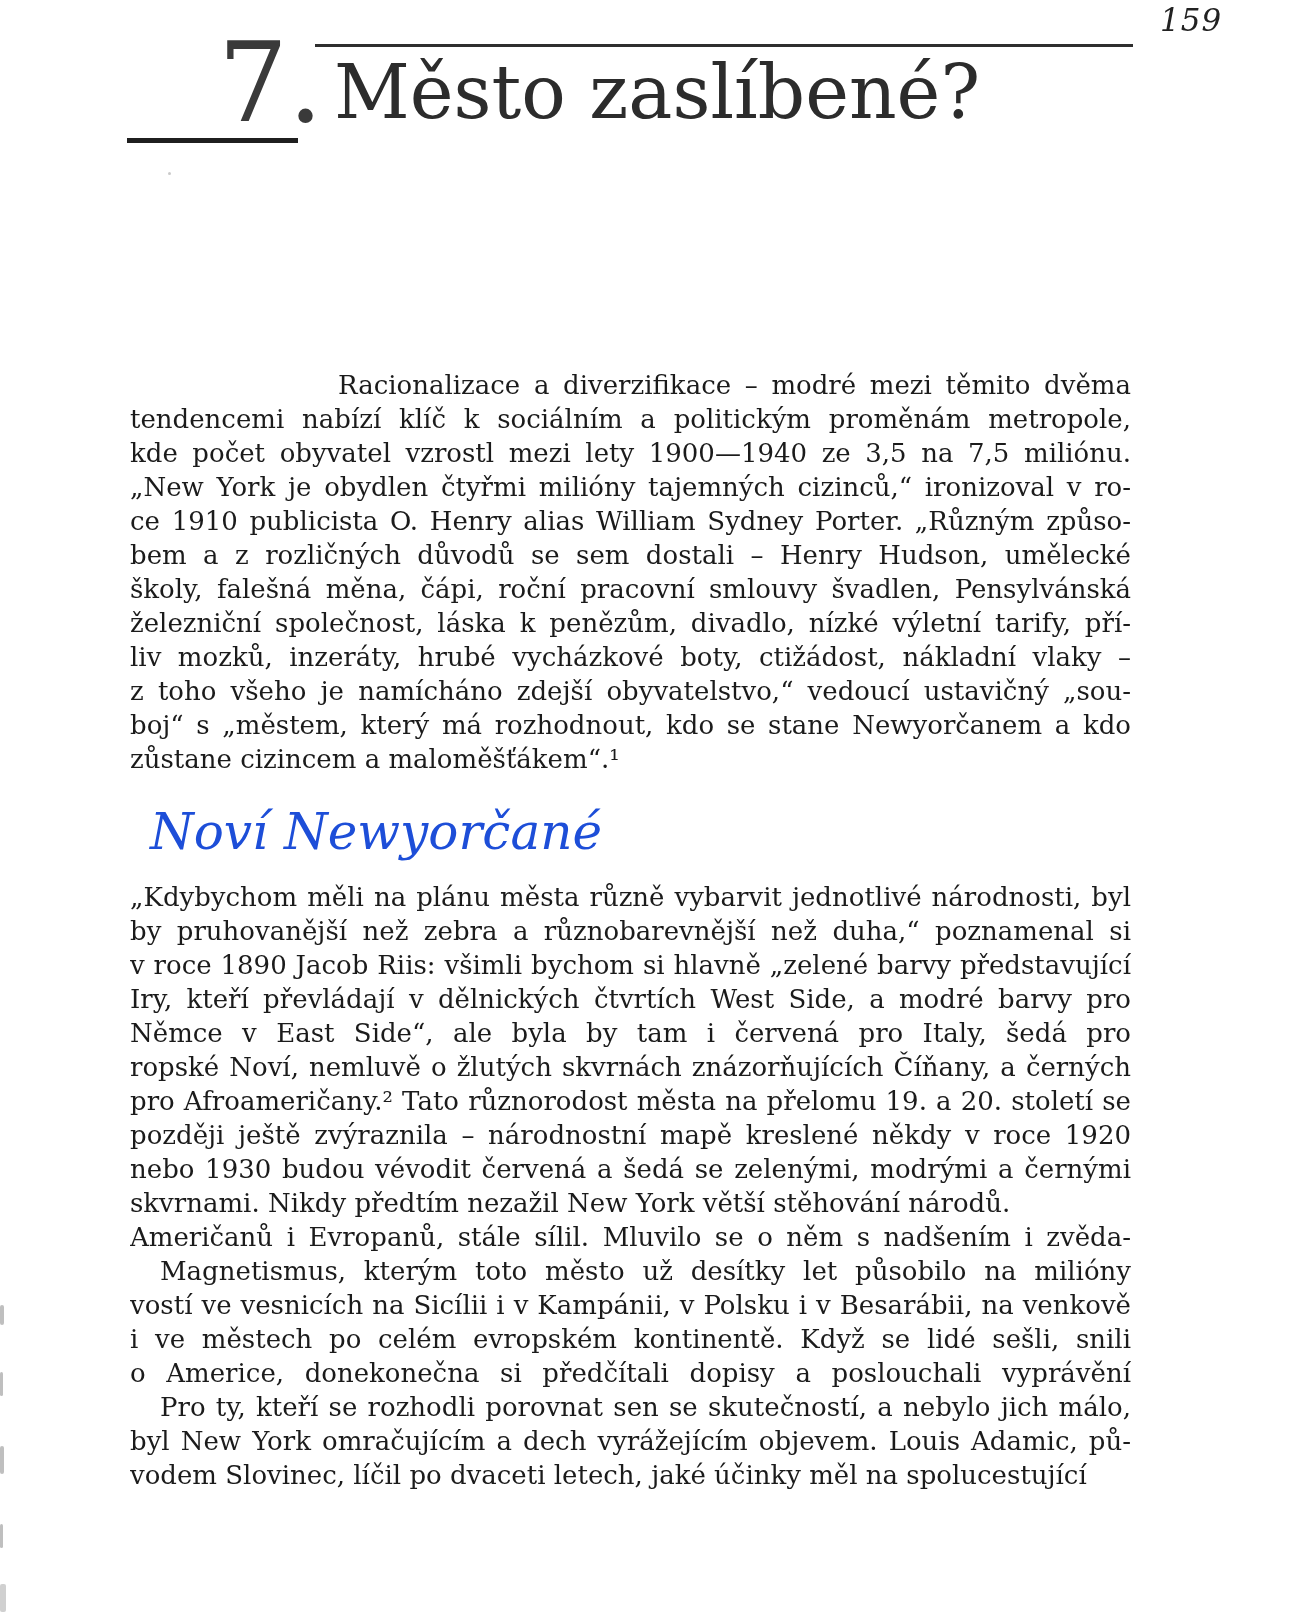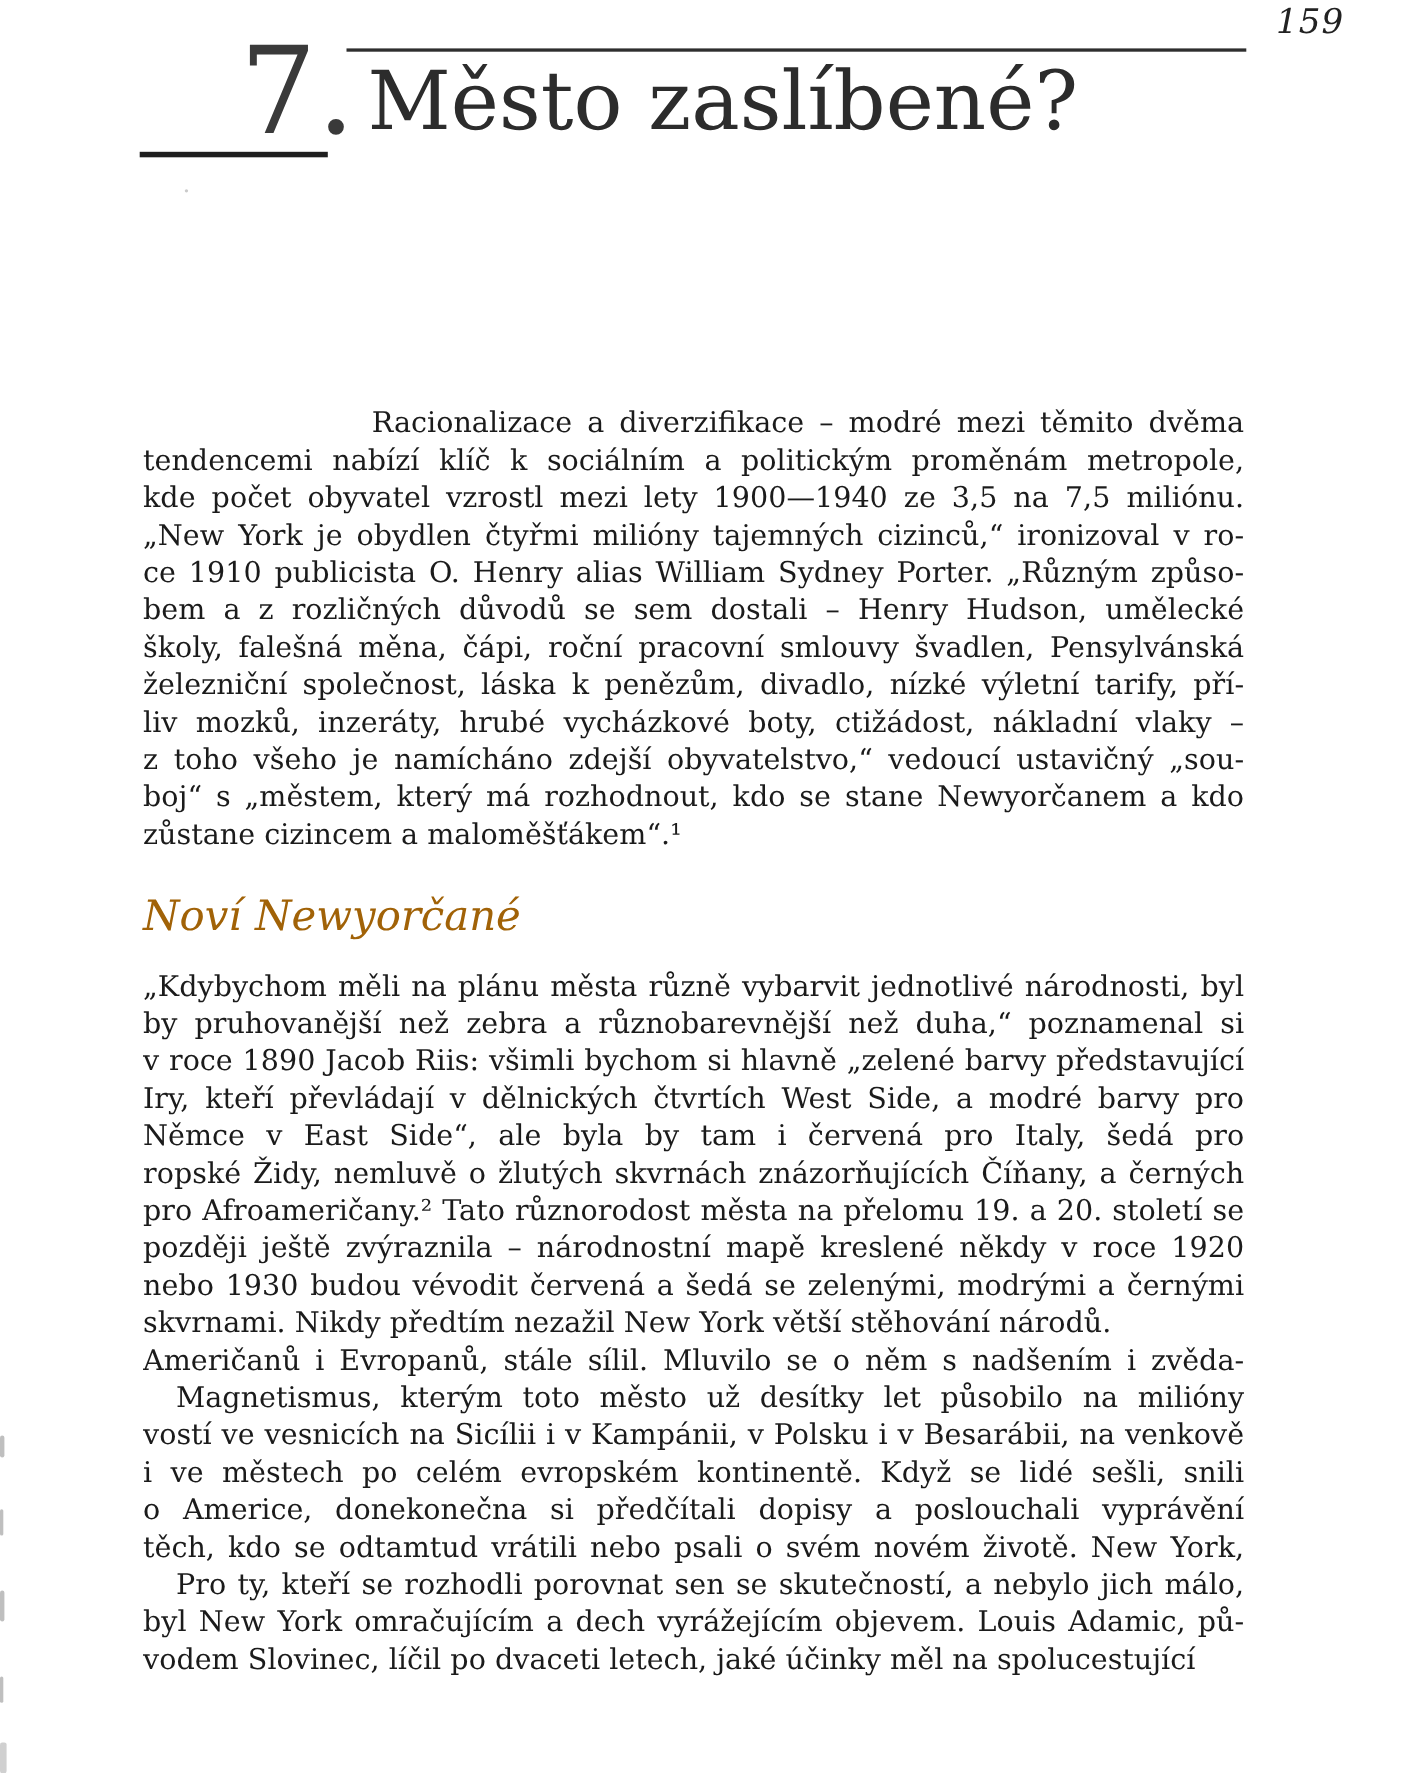--- a/index.html
+++ b/index.html
@@ -89,24 +89,25 @@
   }
   .pline.indent-deep {
     padding-left: 208px;
   }
   .pline.indent-small {
     padding-left: 30px;
   }
   .section-heading {
     margin-top: 34px;
     margin-bottom: 26px;
-    font-size: 38px;
+    font-size: 50px;
     line-height: 44px;
     font-style: italic;
-    color: #a16207;
+    color: #1d4ed8;
+    margin-left: 20px;
   }
 
   
   .scan-mark {
     position: absolute;
     background: #8a8a8a;
     opacity: 0.55;
     border-radius: 2px;
   }
   .mark-1 { left: 0; top: 1305px; width: 4px; height: 20px; }
@@ -146,33 +147,32 @@
         <div class="pline">boj“ s „městem, který má rozhodnout, kdo se stane Newyorčanem a kdo</div>
         <div class="pline lastline">zůstane cizincem a maloměšťákem“.¹</div>
       </div>
       <div class="section-heading">Noví Newyorčané</div>
       <div class="paragraph">
         <div class="pline">„Kdybychom měli na plánu města různě vybarvit jednotlivé národnosti, byl</div>
         <div class="pline">by pruhovanější než zebra a různobarevnější než duha,“ poznamenal si</div>
         <div class="pline">v roce 1890 Jacob Riis: všimli bychom si hlavně „zelené barvy představující</div>
         <div class="pline">Iry, kteří převládají v dělnických čtvrtích West Side, a modré barvy pro</div>
         <div class="pline">Němce v East Side“, ale byla by tam i červená pro Italy, šedá pro východoev-</div>
-        <div class="pline">ropské Židy, nemluvě o žlutých skvrnách znázorňujících Číňany, a černých</div>
+        <div class="pline">ropské Noví, nemluvě o žlutých skvrnách znázorňujících Číňany, a černých</div>
         <div class="pline">pro Afroameričany.² Tato různorodost města na přelomu 19. a 20. století se</div>
         <div class="pline">později ještě zvýraznila – národnostní mapě kreslené někdy v roce 1920</div>
         <div class="pline">nebo 1930 budou vévodit červená a šedá se zelenými, modrými a černými</div>
         <div class="pline lastline">skvrnami. Nikdy předtím nezažil New York větší stěhování národů.</div>
       </div>
       <div class="paragraph">
         <div class="pline">Američanů i Evropanů, stále sílil. Mluvilo se o něm s nadšením i zvěda-</div>
         <div class="pline indent-small">Magnetismus, kterým toto město už desítky let působilo na milióny</div>
         <div class="pline">vostí ve vesnicích na Sicílii i v Kampánii, v Polsku i v Besarábii, na venkově</div>
         <div class="pline">i ve městech po celém evropském kontinentě. Když se lidé sešli, snili</div>
         <div class="pline">o Americe, donekonečna si předčítali dopisy a poslouchali vyprávění</div>
-        <div class="pline">těch, kdo se odtamtud vrátili nebo psali o svém novém životě. New York,</div>
       </div>
       <div class="paragraph">
         <div class="pline indent-small">Pro ty, kteří se rozhodli porovnat sen se skutečností, a nebylo jich málo,</div>
         <div class="pline">byl New York omračujícím a dech vyrážejícím objevem. Louis Adamic, pů-</div>
         <div class="pline lastline">vodem Slovinec, líčil po dvaceti letech, jaké účinky měl na spolucestující</div>
       </div>
     </div>
 
   <div class="scan-mark mark-1"></div>
   <div class="scan-mark mark-2"></div>

